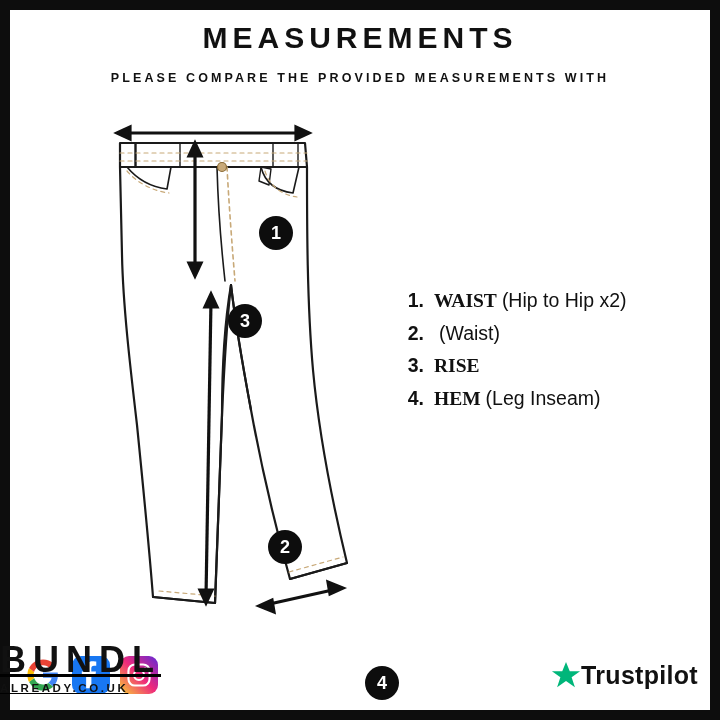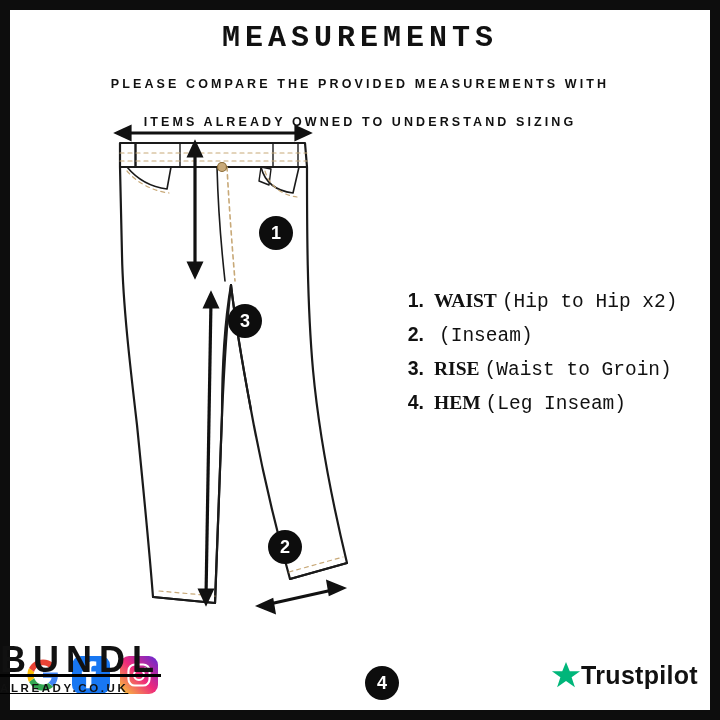--- a/index.html
+++ b/index.html
@@ -33,29 +33,28 @@
     width: 720px;
     text-align: center;
   }
   .title {
     font-size: 30px;
     font-weight: bold;
     letter-spacing: 5px;
     color: #111111;
     margin: 0;
     line-height: 36px;
-    font-family: Liberation Mono, monospace;
   }
   .subtitle {
     font-size: 12.5px;
     font-weight: bold;
     letter-spacing: 3.1px;
     color: #111111;
     line-height: 20px;
-    margin-top: 18px;
+    margin-top: 12px;
   }
   
   .diagram {
     position: absolute;
     left: 75px;
     top: 105px;
     width: 330px;
     height: 520px;
   }
   .diagram svg { display: block; }
@@ -100,21 +99,20 @@
     margin-right: 10px;
     flex: 0 0 auto;
   }
   .legend-label {
     font-weight: bold;
     font-family: Liberation Serif, serif;
   }
   .legend-desc {
     font-weight: normal;
     margin-left: 5px;
-    font-family: Liberation Mono, monospace;
   }
   
   .socials {
     position: absolute;
     left: 24px;
     top: 656px;
     display: flex;
     gap: 10px;
     align-items: center;
   }
@@ -165,21 +163,20 @@
 </head>
 <body>
 
 <div id="page">
 
   <div class="frame"></div>
 
   <div class="header">
     <div class="title">MEASUREMENTS</div>
     <div class="subtitle">PLEASE COMPARE THE PROVIDED MEASUREMENTS WITH</div>
-    <div class="subtitle">ITEMS ALREADY OWNED TO UNDERSTAND SIZING</div>
   </div>
 
   <div class="diagram">
     <svg width="330" height="520" viewBox="0 0 330 520">
       <g fill="#ffffff" stroke="#1a1a1a" stroke-width="2.2" stroke-linejoin="round" stroke-linecap="round">
 
         <path d="M45 38 L230 38 L232 62 L45 62 Z"></path>
 
         <path d="M45 62
                  L47 150
@@ -251,26 +248,25 @@
   </div>
 
   <div class="legend">
     <div class="legend-row">
       <span class="legend-num">1.</span>
       <span class="legend-label">WAIST</span>
       <span class="legend-desc">(Hip to Hip x2)</span>
     </div>
     <div class="legend-row">
       <span class="legend-num">2.</span>
-      <span class="legend-desc">(Inseam)</span>
+      <span class="legend-desc">(Waist)</span>
     </div>
     <div class="legend-row">
       <span class="legend-num">3.</span>
       <span class="legend-label">RISE</span>
-      <span class="legend-desc">(Waist to Groin)</span>
     </div>
     <div class="legend-row">
       <span class="legend-num">4.</span>
       <span class="legend-label">HEM</span>
       <span class="legend-desc">(Leg Inseam)</span>
     </div>
   </div>
 
   <div class="socials">
     <div class="social">

